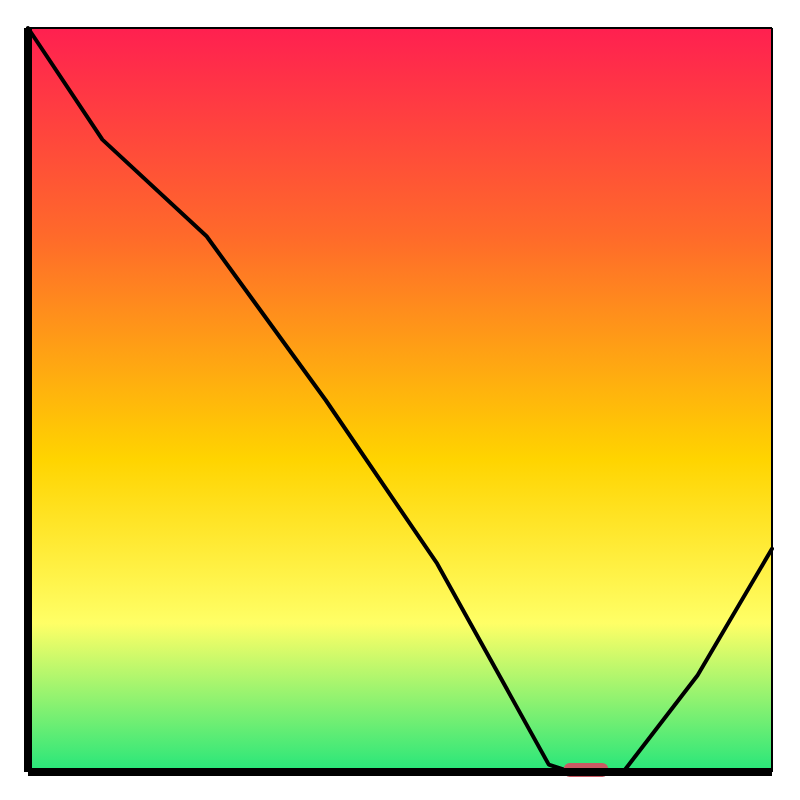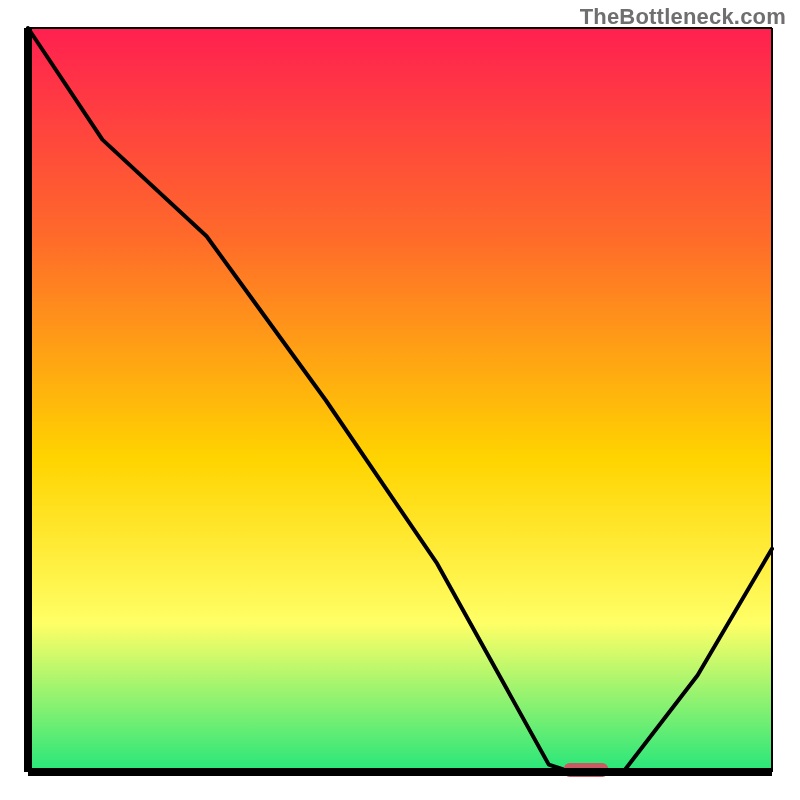--- a/index.html
+++ b/index.html
@@ -27,21 +27,20 @@
   }
   svg {
     display: block;
   }
 </style>
 </head>
 <body>
 
 <div class="wrap">
 
-  <div class="watermark">TheBottleneck.com</div>
 
   <svg id="chart-svg" width="800" height="800" viewBox="0 0 800 800">
     <defs>
       <linearGradient id="bg-grad" x1="0" y1="0" x2="0" y2="1">
         <stop id="g0" offset="0%" stop-color="#ff2050"></stop>
         <stop id="g1" offset="28%" stop-color="#ff6a2a"></stop>
         <stop id="g2" offset="58%" stop-color="#ffd400"></stop>
         <stop id="g3" offset="80%" stop-color="#ffff66"></stop>
         <stop id="g4" offset="100%" stop-color="#26e67a"></stop>
       </linearGradient>

